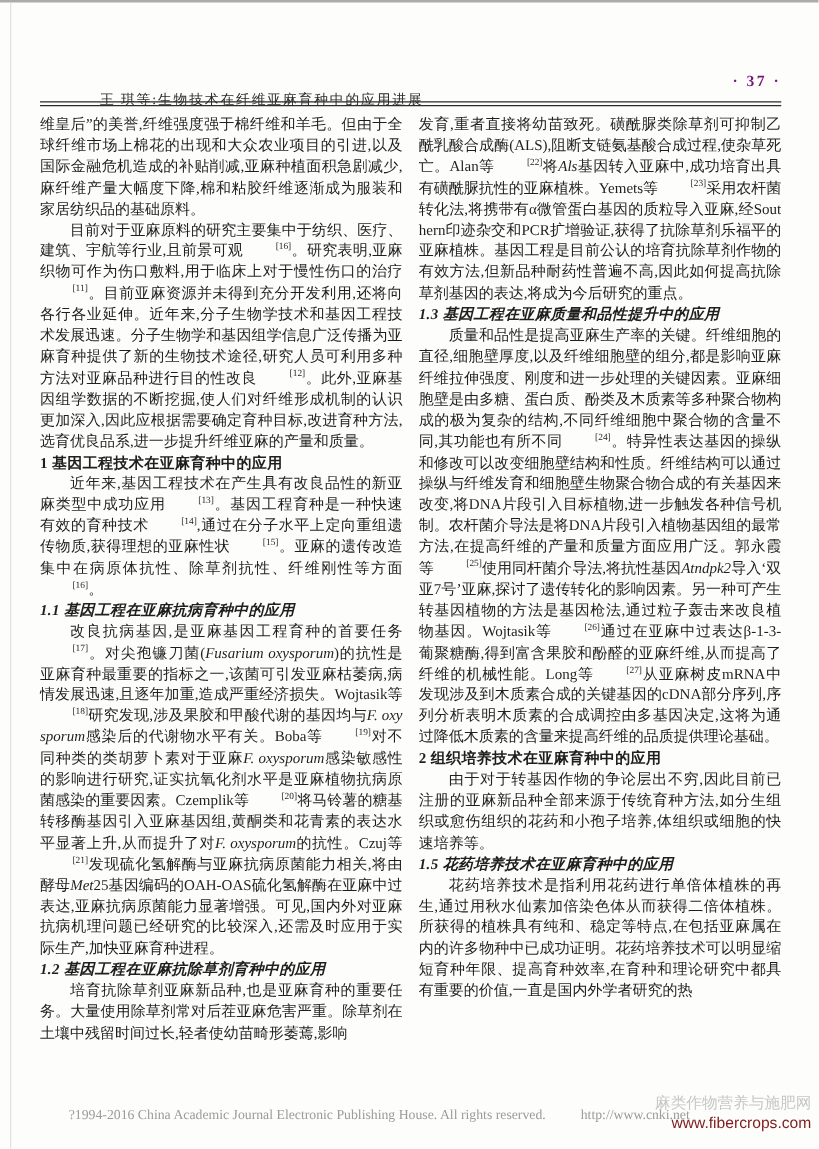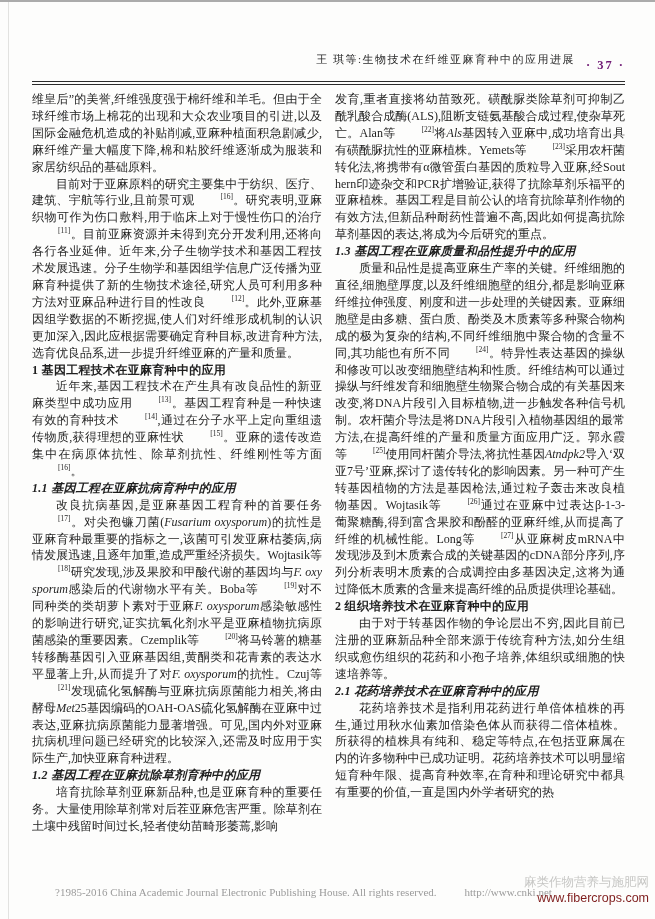--- a/index.html
+++ b/index.html
@@ -5,21 +5,21 @@
   html,body{margin:0;padding:0;background:#ffffff;}
   .page{
     position:relative;width:655px;height:919px;overflow:hidden;
     background:#fdfdfc;color:#1f1f1f;
     font-family:"Liberation Serif","DejaVu Serif",serif;
   }
   .scan-top{position:absolute;top:0;left:0;right:0;height:2px;background:#ababab;}
   .scan-left{position:absolute;top:2px;bottom:0;left:8px;width:1px;background:#e2e2e0;}
 
   .running-title{
-    position:absolute;top:52px;left:80px;right:80px;text-align:right;
+    position:absolute;top:72px;left:80px;right:80px;text-align:left;
     font-size:11px;letter-spacing:1.5px;color:#2a2a2a;white-space:nowrap;
   }
   .page-number{
     position:absolute;top:58px;right:30px;font-size:12.5px;font-weight:bold;
     letter-spacing:2px;color:#701a75;
   }
   .header-rule{
     position:absolute;top:81px;left:32px;width:593px;height:2px;
     border-top:1.6px solid #2b2b2b;border-bottom:1px solid #2b2b2b;
   }
@@ -75,25 +75,25 @@
       <p class="para">改良抗病基因,是亚麻基因工程育种的首要任务<sup>[17]</sup>。对尖孢镰刀菌(<i>Fusarium oxysporum</i>)的抗性是亚麻育种最重要的指标之一,该菌可引发亚麻枯萎病,病情发展迅速,且逐年加重,造成严重经济损失。Wojtasik等<sup>[18]</sup>研究发现,涉及果胶和甲酸代谢的基因均与<i>F. oxysporum</i>感染后的代谢物水平有关。Boba等<sup>[19]</sup>对不同种类的类胡萝卜素对于亚麻<i>F. oxysporum</i>感染敏感性的影响进行研究,证实抗氧化剂水平是亚麻植物抗病原菌感染的重要因素。Czemplik等<sup>[20]</sup>将马铃薯的糖基转移酶基因引入亚麻基因组,黄酮类和花青素的表达水平显著上升,从而提升了对<i>F. oxysporum</i>的抗性。Czuj等<sup>[21]</sup>发现硫化氢解酶与亚麻抗病原菌能力相关,将由酵母<i>Met</i>25基因编码的OAH-OAS硫化氢解酶在亚麻中过表达,亚麻抗病原菌能力显著增强。可见,国内外对亚麻抗病机理问题已经研究的比较深入,还需及时应用于实际生产,加快亚麻育种进程。</p>
       <h4 class="h2">1.2 基因工程在亚麻抗除草剂育种中的应用</h4>
       <p class="para">培育抗除草剂亚麻新品种,也是亚麻育种的重要任务。大量使用除草剂常对后茬亚麻危害严重。除草剂在土壤中残留时间过长,轻者使幼苗畸形萎蔫,影响</p>
     </div>
   <div class="column column-right">
       <p class="cont">发育,重者直接将幼苗致死。磺酰脲类除草剂可抑制乙酰乳酸合成酶(ALS),阻断支链氨基酸合成过程,使杂草死亡。Alan等<sup>[22]</sup>将<i>Als</i>基因转入亚麻中,成功培育出具有磺酰脲抗性的亚麻植株。Yemets等<sup>[23]</sup>采用农杆菌转化法,将携带有α微管蛋白基因的质粒导入亚麻,经Southern印迹杂交和PCR扩增验证,获得了抗除草剂乐福平的亚麻植株。基因工程是目前公认的培育抗除草剂作物的有效方法,但新品种耐药性普遍不高,因此如何提高抗除草剂基因的表达,将成为今后研究的重点。</p>
       <h4 class="h2">1.3 基因工程在亚麻质量和品性提升中的应用</h4>
       <p class="para">质量和品性是提高亚麻生产率的关键。纤维细胞的直径,细胞壁厚度,以及纤维细胞壁的组分,都是影响亚麻纤维拉伸强度、刚度和进一步处理的关键因素。亚麻细胞壁是由多糖、蛋白质、酚类及木质素等多种聚合物构成的极为复杂的结构,不同纤维细胞中聚合物的含量不同,其功能也有所不同<sup>[24]</sup>。特异性表达基因的操纵和修改可以改变细胞壁结构和性质。纤维结构可以通过操纵与纤维发育和细胞壁生物聚合物合成的有关基因来改变,将DNA片段引入目标植物,进一步触发各种信号机制。农杆菌介导法是将DNA片段引入植物基因组的最常方法,在提高纤维的产量和质量方面应用广泛。郭永霞等<sup>[25]</sup>使用同杆菌介导法,将抗性基因<i>Atndpk2</i>导入‘双亚7号’亚麻,探讨了遗传转化的影响因素。另一种可产生转基因植物的方法是基因枪法,通过粒子轰击来改良植物基因。Wojtasik等<sup>[26]</sup>通过在亚麻中过表达β-1-3-葡聚糖酶,得到富含果胶和酚醛的亚麻纤维,从而提高了纤维的机械性能。Long等<sup>[27]</sup>从亚麻树皮mRNA中发现涉及到木质素合成的关键基因的cDNA部分序列,序列分析表明木质素的合成调控由多基因决定,这将为通过降低木质素的含量来提高纤维的品质提供理论基础。</p>
       <h3 class="h1">2 组织培养技术在亚麻育种中的应用</h3>
       <p class="para">由于对于转基因作物的争论层出不穷,因此目前已注册的亚麻新品种全部来源于传统育种方法,如分生组织或愈伤组织的花药和小孢子培养,体组织或细胞的快速培养等。</p>
-      <h4 class="h2">2.1 花药培养技术在亚麻育种中的应用</h4>
+      <h4 class="h2">1.5 花药培养技术在亚麻育种中的应用</h4>
       <p class="para">花药培养技术是指利用花药进行单倍体植株的再生,通过用秋水仙素加倍染色体从而获得二倍体植株。所获得的植株具有纯和、稳定等特点,在包括亚麻属在内的许多物种中已成功证明。花药培养技术可以明显缩短育种年限、提高育种效率,在育种和理论研究中都具有重要的价值,一直是国内外学者研究的热</p>
     </div>
 
   <div class="footer-row">
-    <span>?1985-2016 China Academic Journal Electronic Publishing House. All rights reserved.</span><span class="footer-url">http://www.cnki.net</span>
+    <span>?1994-2016 China Academic Journal Electronic Publishing House. All rights reserved.</span><span class="footer-url">http://www.cnki.net</span>
   </div>
 
   <div class="watermark">
     <div class="wm1">麻类作物营养与施肥网</div>
     <div class="wm2">www.fibercrops.com</div>
   </div>
 </div>
 
 </body></html>

